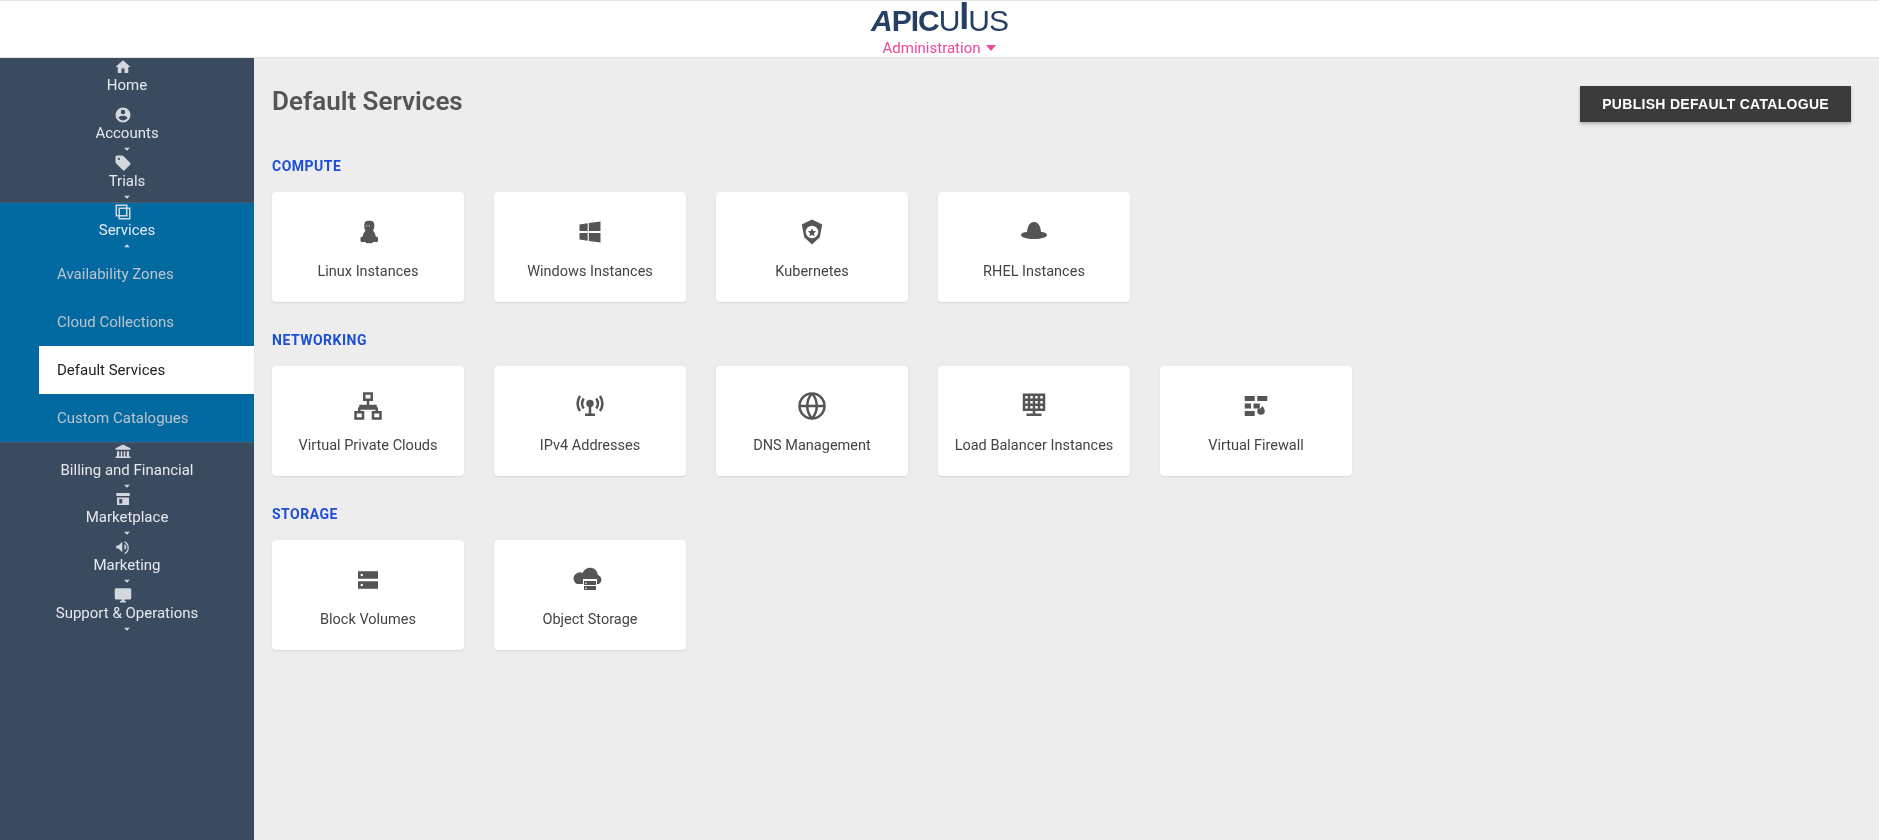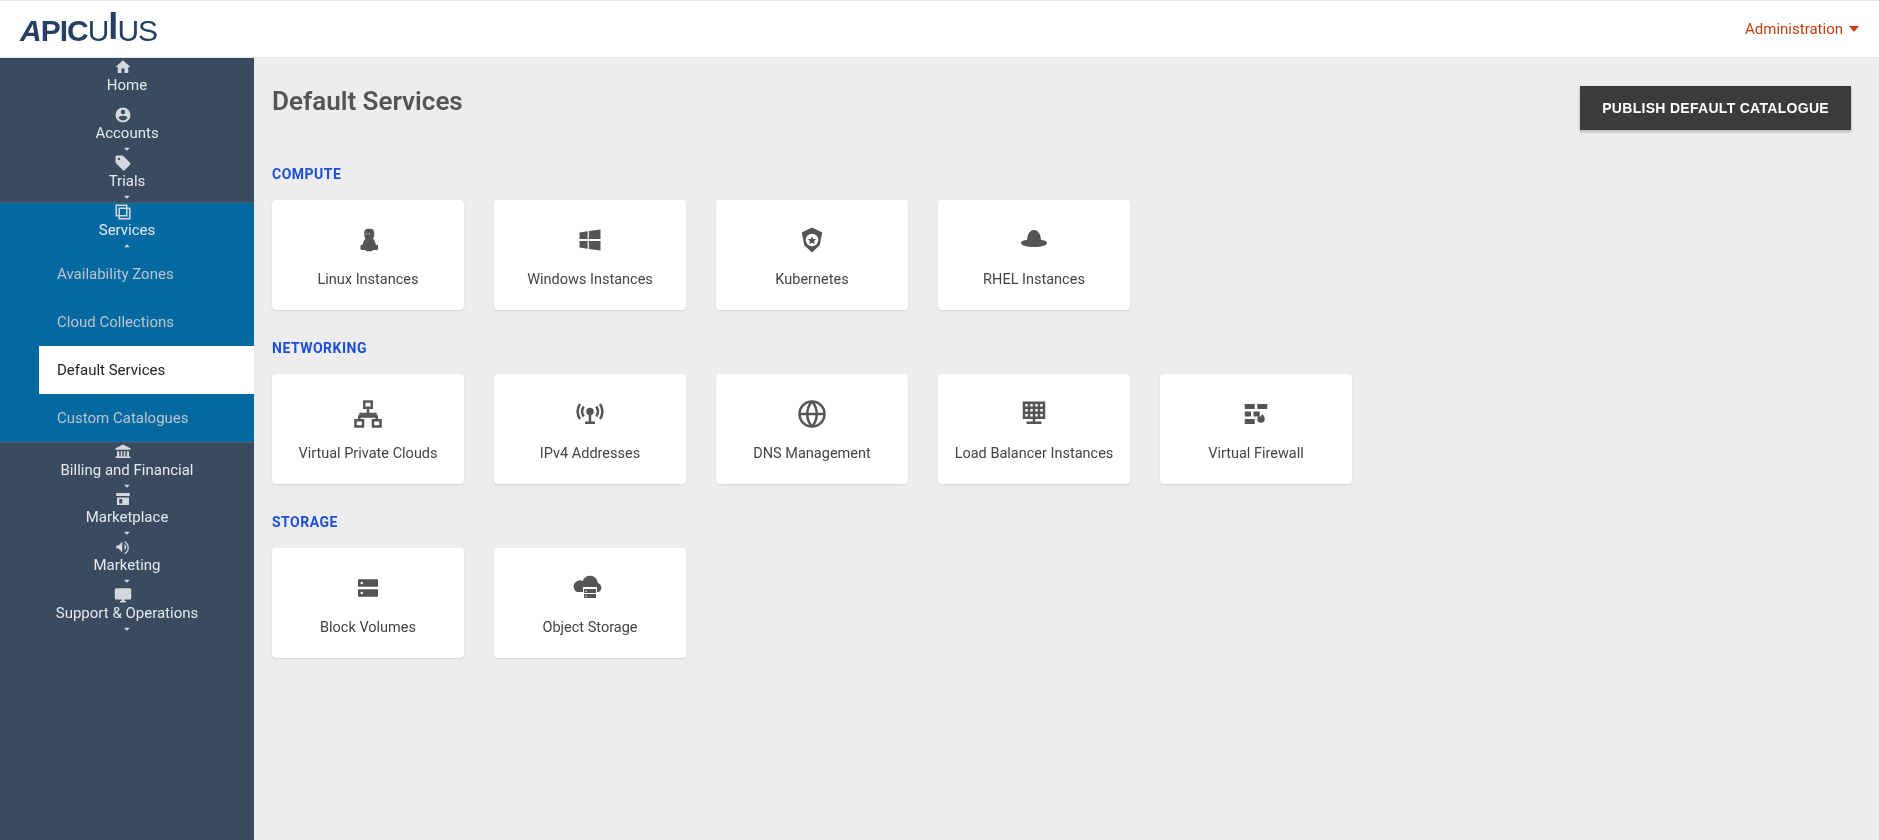--- a/index.html
+++ b/index.html
@@ -12,36 +12,37 @@
 }
 .topbar {
   height: 58px;
   background: #fff;
   border-top: 1px solid #e5e5e5;
   border-bottom: 1px solid #e5e5e5;
   display: flex;
   align-items: center;
   justify-content: space-between;
   padding: 0 20px;
+  flex-direction: column;
 }
 .logo {
   font-size: 30px;
   font-weight: 800;
   color: #264064;
   letter-spacing: -1px;
   font-family: Arial, sans-serif;
   line-height: 1;
 }
 .logo .thin { font-weight: 400; }
 .logo .tall { font-size: 36px; position: relative; top: -2px;}
 .admin-menu {
   display: flex;
   align-items: center;
   gap: 6px;
-  color: #c2410c;
+  color: #ec4899;
   font-size: 15px;
   cursor: pointer;
 }
 .layout {
   display: flex;
   height: calc(100% - 58px);
 }
 .sidebar {
   width: 254px;
   background: #3a4b5f;
@@ -98,21 +99,21 @@
 .page-title {
   font-size: 26px;
   font-weight: 600;
   color: #555;
 }
 .publish-btn {
   background: #3b3b3b;
   color: #fff;
   border: none;
   padding: 0 22px;
-  height: 44px;
+  height: 36px;
   font-size: 14px;
   font-weight: 700;
   letter-spacing: 0.3px;
   cursor: pointer;
   box-shadow: 0 2px 3px rgba(0,0,0,0.25);
 }
 .section-title {
   font-size: 14px;
   font-weight: 700;
   color: #1d4ed8;

